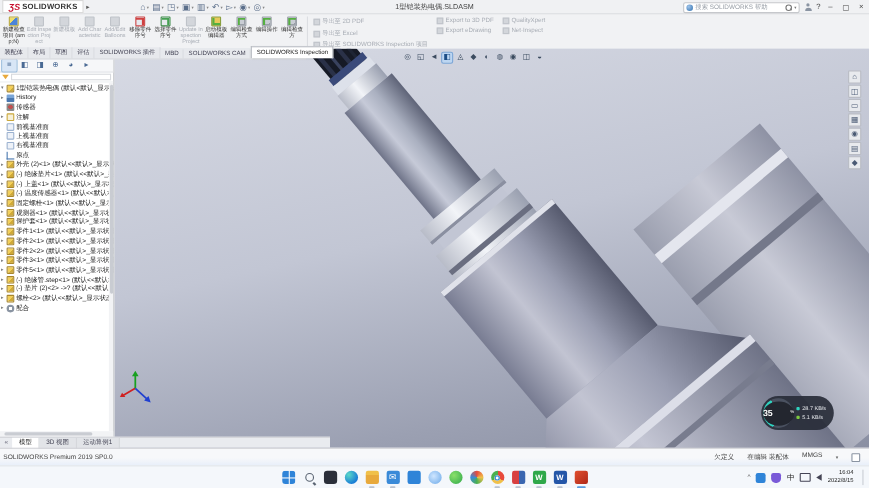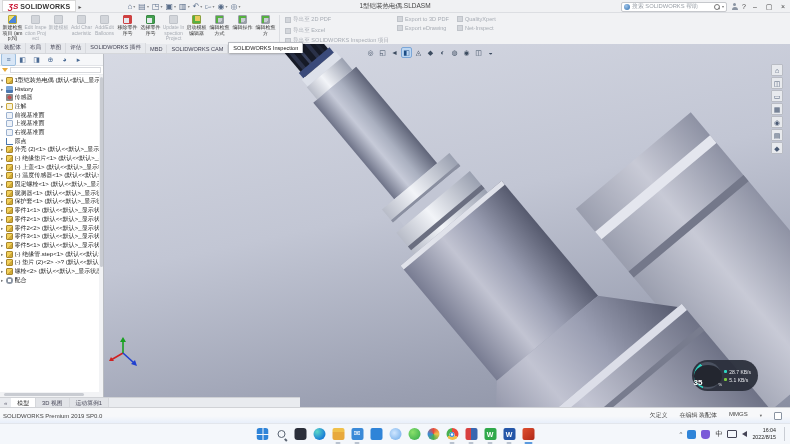--- a/index.html
+++ b/index.html
@@ -63,21 +63,21 @@
   .hud-ic { font-size:7px; color:#3c4c60; width:9px; height:9px; line-height:9px; text-align:center; border-radius:1px; }
   .hud-ic.active { background:#bcd6f2; outline:1px solid #7aa6d8; color:#1d4e86; }
 
   .taskpane { position:absolute; right:7px; top:20px; display:flex; flex-direction:column; gap:1px; z-index:8; }
   .tp-btn { width:12px; height:12px; background:#e8eaee; border:1px solid #b9bcc4; border-radius:1px; font-size:7px; line-height:11px; text-align:center; color:#4a5a74; }
 
   .triad { position:absolute; left:4px; bottom:38px; z-index:8; }
 
   .speed-badge { position:absolute; right:32px; bottom:16px; height:31px; display:flex; align-items:center; gap:3px; background:rgba(40,44,56,.92); border-radius:16px; padding:2px 7px 2px 2px; z-index:9; }
   .sb-ring { width:27px; height:27px; border-radius:50%; background:conic-gradient(from 200deg,#2fd3c0 0 130deg,#4a5160 130deg 360deg); display:flex; align-items:center; justify-content:center; }
-  .sb-inner { width:44px; height:22px; border-radius:50%; background:#23262f; color:#fff; display:flex; align-items:flex-end; justify-content:center; padding-top:6px;gap:16px; }
+  .sb-inner { width:44px; height:22px; border-radius:50%; background:#23262f; color:#fff; display:flex; align-items:flex-start; justify-content:center; padding-top:6px;gap:16px; }
   .sb-pct { font-size:8px; font-weight:bold; }
   .sb-pcts { font-size:4px; }
   .sb-rows { display:flex; flex-direction:column; gap:2px; }
   .sb-row { display:flex; align-items:center; gap:2px; font-size:5px; color:#e8eaee; white-space:nowrap; }
   .sb-dot-up { width:3px; height:3px; background:#2fd3c0; border-radius:1px; }
   .sb-dot-dn { width:3px; height:3px; background:#7ec93f; border-radius:1px; }
 
   
   .leftpanel { position:absolute; left:0; top:54px; width:104px; height:343px; background:#fff; border-right:1px solid #b9bcc2; z-index:20; display:flex; flex-direction:column; }
   .ptabs { display:flex; align-items:center; gap:1px; height:12px; border-bottom:1px solid #e2e4e8; padding-left:2px; background:#f6f7f9; }

